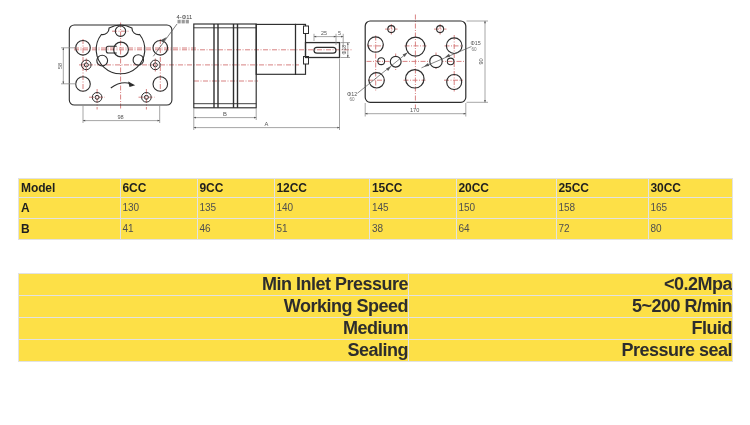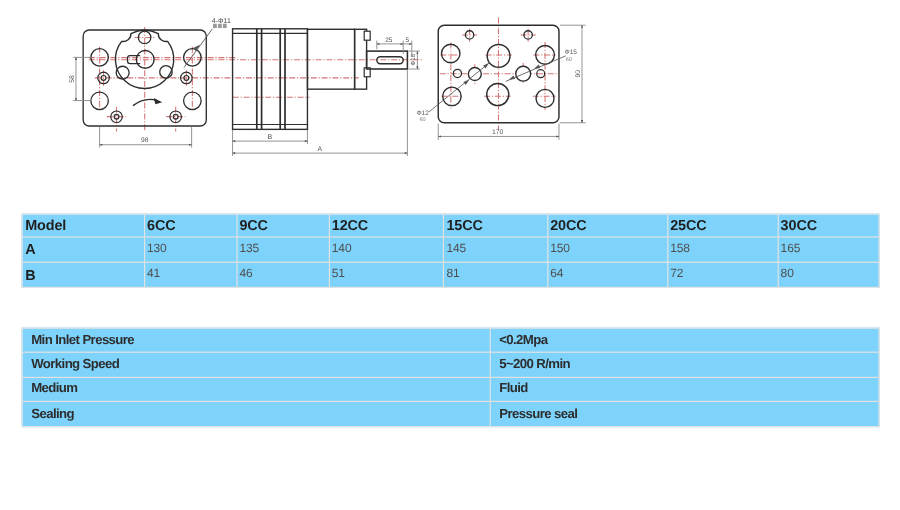--- a/index.html
+++ b/index.html
@@ -1,27 +1,27 @@
 <!DOCTYPE html>
 <html><head>
 <meta charset="utf-8">
 <style>
   html,body{margin:0;padding:0;background:#fff;width:750px;height:425px;overflow:hidden;
     font-family:"Liberation Sans",sans-serif;}
   #wrap{position:relative;width:750px;height:425px;}
   svg{position:absolute;left:0;top:0;}
-  table{border-collapse:collapse;table-layout:fixed;position:absolute;background:#7dd3fc;}
+  table{border-collapse:collapse;table-layout:fixed;position:absolute;background:#fde047;}
   td{border:1px solid #e2e2e2;font-size:12px;overflow:hidden;white-space:nowrap;}
   #t1{left:18px;top:178px;width:714px;}
   #t1 tr{height:20.8px;}
   #t1 tr:first-child{height:19px;}
   #t1 td{padding:0 0 0 2px;color:#4f4f4f;font-size:10px;letter-spacing:-0.1px;}
   #t1 td.h{font-weight:bold;color:#1f1f1f;font-size:12px;}
   #t2{left:18px;top:273px;width:714px;}
-  #t2 td{height:19.4px;padding:0 0 0 7px;font-weight:bold;color:#2d2d2d;font-size:11px;letter-spacing:-0.5px;}
+  #t2 td{height:19.4px;padding:0 0 0 7px;font-weight:bold;color:#2d2d2d;font-size:18px;letter-spacing:-0.5px;text-align:right;}
 </style>
 </head>
 <body>
 <div id="wrap">
 
 <svg width="750" height="165" viewBox="0 0 750 165">
   <g filter="url(#soft)">
   <defs>
     <filter id="soft" x="-2%" y="-2%" width="104%" height="104%">
       <feGaussianBlur stdDeviation="0.28"></feGaussianBlur>
@@ -285,21 +285,21 @@
           <td>150</td>
           <td>158</td>
           <td>165</td>
   </tr>
 
   <tr>
     <td class="h">B</td>
           <td>41</td>
           <td>46</td>
           <td>51</td>
-          <td>81</td>
+          <td>38</td>
           <td>64</td>
           <td>72</td>
           <td>80</td>
   </tr>
 </tbody>
     </table>
 
 <table id="t2">
   <colgroup>
         <col style="width:390px">

